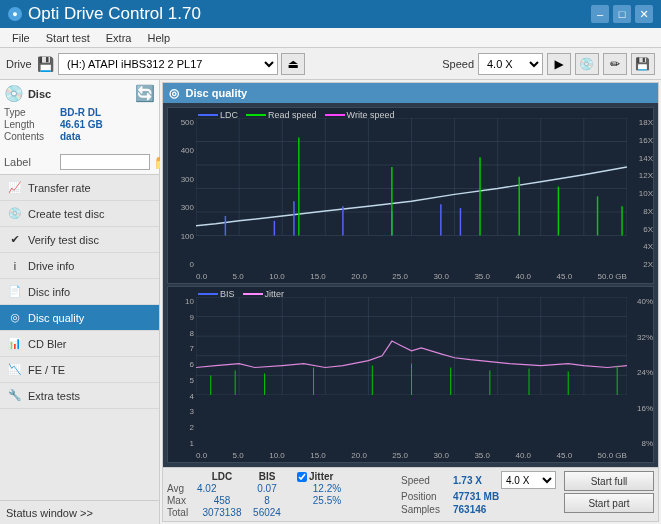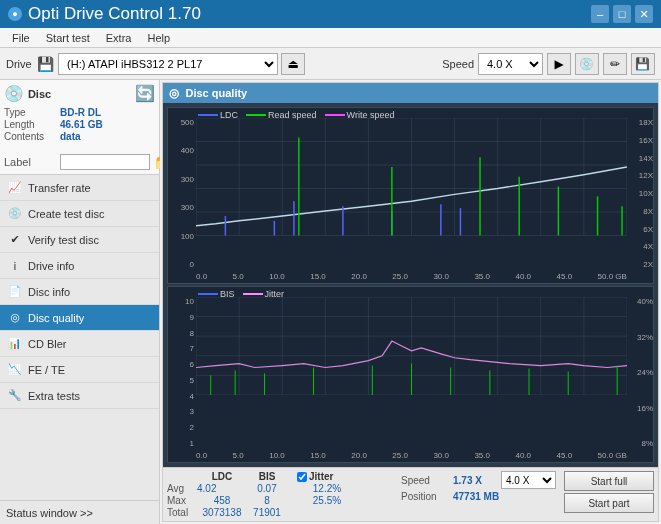--- a/index.html
+++ b/index.html
@@ -605,38 +605,42 @@
               <span style="color:#555;">Max</span>
               <span style="text-align:center; color:#1a5fa8;">458</span>
               <span style="text-align:center; color:#1a5fa8;">8</span>
               <span></span>
               <span style="text-align:center; color:#1a5fa8;">25.5%</span>
             </div>
 
             <div style="display:grid; grid-template-columns:30px 50px 40px 10px 60px; font-size:10px;">
               <span style="color:#555;">Total</span>
               <span style="text-align:center; color:#1a5fa8;">3073138</span>
-              <span style="text-align:center; color:#1a5fa8;">71901</span>
+              <span style="text-align:center; color:#1a5fa8;">56024</span>
               <span></span>
               <span></span>
             </div>
           </div>
 
           <div style="display:flex; flex-direction:column; gap:2px; margin-left:8px;">
             <div style="display:flex; align-items:center; gap:4px; font-size:10px;">
               <span style="color:#555; width:48px;">Speed</span>
               <span style="color:#1a5fa8; font-weight:bold; width:44px;">1.73 X</span>
               <select class="speed-dropdown">
                 <option>4.0 X</option>
               </select>
             </div>
             <div style="display:flex; align-items:center; gap:4px; font-size:10px;">
               <span style="color:#555; width:48px;">Position</span>
               <span style="color:#1a5fa8; font-weight:bold;">47731 MB</span>
             </div>
+            <div style="display:flex; align-items:center; gap:4px; font-size:10px;">
+              <span style="color:#555; width:48px;">Samples</span>
+              <span style="color:#1a5fa8; font-weight:bold;">763146</span>
+            </div>
           </div>
 
           <div style="display:flex; flex-direction:column; gap:2px; margin-left:4px;">
             <button class="start-btn">Start full</button>
             <button class="start-btn">Start part</button>
           </div>
         </div>
       </div>
 
     </div>

